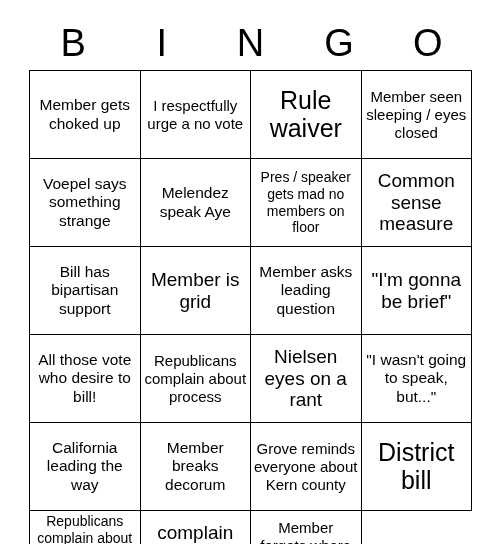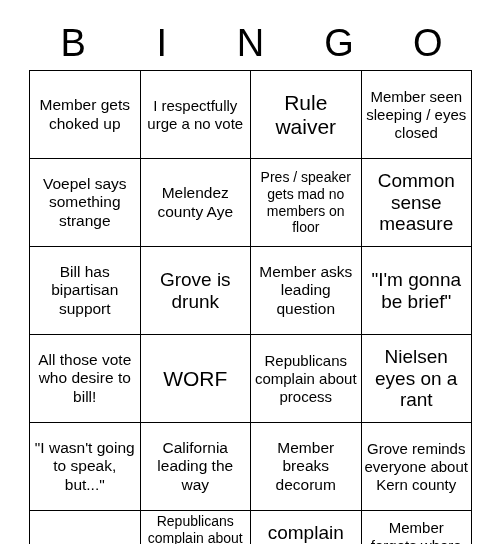--- a/index.html
+++ b/index.html
@@ -64,21 +64,21 @@
     width: 100%;
     line-height: 1.16;
     word-wrap: break-word;
   }
 
   
   .size-xs .cell-text { font-size: 14px; line-height: 1.2; }
   .size-s  .cell-text { font-size: 15px; line-height: 1.2; }
   .size-m  .cell-text { font-size: 15.5px; line-height: 1.18; }
   .size-l  .cell-text { font-size: 19px; line-height: 1.15; }
-  .size-xl .cell-text { font-size: 21px; line-height: 1.1; }
+  .size-xl .cell-text { font-size: 25px; line-height: 1.1; }
 </style>
 </head>
 <body>
 
 <div id="card">
 
   <div id="header">
     <div class="header-letter">B</div>
     <div class="header-letter">I</div>
     <div class="header-letter">N</div>
@@ -98,46 +98,43 @@
         <span class="cell-text">Rule waiver</span>
       </div>
     <div class="cell size-s">
         <span class="cell-text">Member seen sleeping / eyes closed</span>
       </div>
     <div class="cell size-m">
         <span class="cell-text">Voepel says something strange</span>
       </div>
 
     <div class="cell size-m">
-        <span class="cell-text">Melendez county Aye</span>
+        <span class="cell-text">Melendez speak Aye</span>
       </div>
     <div class="cell size-xs">
         <span class="cell-text">Pres / speaker gets mad no members on floor</span>
       </div>
     <div class="cell size-l">
         <span class="cell-text">Common sense measure</span>
       </div>
     <div class="cell size-m">
         <span class="cell-text">Bill has bipartisan support</span>
       </div>
     <div class="cell size-l">
-        <span class="cell-text">Grove is drunk</span>
+        <span class="cell-text">Member is grid</span>
       </div>
 
     <div class="cell size-m">
         <span class="cell-text">Member asks leading question</span>
       </div>
     <div class="cell size-l">
         <span class="cell-text">"I'm gonna be brief"</span>
       </div>
     <div class="cell size-m">
         <span class="cell-text">All those vote who desire to bill!</span>
-      </div>
-    <div class="cell size-xl">
-        <span class="cell-text">WORF</span>
       </div>
 
     <div class="cell size-s">
         <span class="cell-text">Republicans complain about process</span>
       </div>
     <div class="cell size-l">
         <span class="cell-text">Nielsen eyes on a rant</span>
       </div>
     <div class="cell size-m">
         <span class="cell-text">"I wasn't going to speak, but..."</span>

